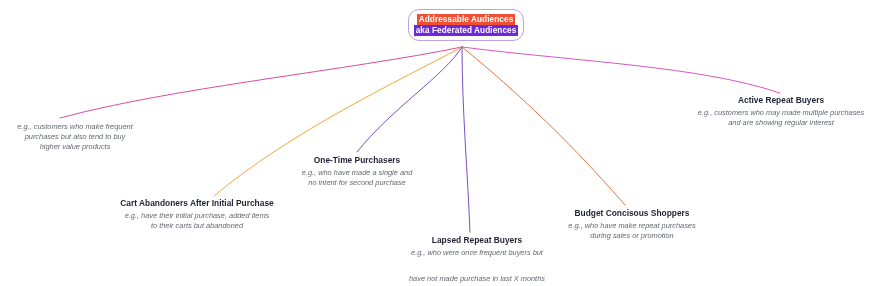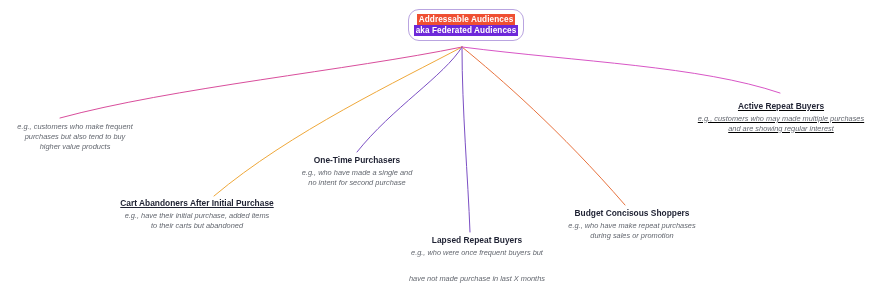--- a/index.html
+++ b/index.html
@@ -90,39 +90,39 @@
     <span class="root-line" style="background: #6d28d9;">aka Federated Audiences</span>
   </div>
 
   <div id="leaf-container">
       <div class="leaf" style="left: 2px; top: 120px; width: 146px;">
         <span class="leaf-desc" style="color: rgb(99, 103, 111);">e.g., customers who make frequent</span>
         <span class="leaf-desc" style="color: rgb(99, 103, 111); margin-top: 0px;">purchases but also tend to buy</span>
         <span class="leaf-desc" style="color: rgb(99, 103, 111); margin-top: 0px;">higher value products</span>
       </div>
       <div class="leaf" style="left: 116px; top: 198px; width: 162px;">
-        <span class="leaf-title" style="color: rgb(31, 34, 51); text-decoration: underline;">Cart Abandoners After Initial Purchase</span>
+        <span class="leaf-title" style="color: rgb(31, 34, 51);">Cart Abandoners After Initial Purchase</span>
         <span class="leaf-desc" style="color: rgb(99, 103, 111);">e.g., have their initial purchase, added items</span>
         <span class="leaf-desc" style="color: rgb(99, 103, 111); margin-top: 0px;">to their carts but abandoned</span>
       </div>
       <div class="leaf" style="left: 297px; top: 155px; width: 120px;">
         <span class="leaf-title" style="color: rgb(31, 34, 51);">One-Time Purchasers</span>
         <span class="leaf-desc" style="color: rgb(99, 103, 111);">e.g., who have made a single and</span>
         <span class="leaf-desc" style="color: rgb(99, 103, 111); margin-top: 0px;">no intent for second purchase</span>
       </div>
       <div class="leaf" style="left: 402px; top: 235px; width: 150px;">
         <span class="leaf-title" style="color: rgb(31, 34, 51);">Lapsed Repeat Buyers</span>
         <span class="leaf-desc" style="color: rgb(99, 103, 111);">e.g., who were once frequent buyers but</span>
         <span class="leaf-desc" style="color: rgb(99, 103, 111); margin-top: 16px;">have not made purchase in last X months</span>
       </div>
       <div class="leaf" style="left: 562px; top: 208px; width: 140px;">
         <span class="leaf-title" style="color: rgb(31, 34, 51);">Budget Concisous Shoppers</span>
         <span class="leaf-desc" style="color: rgb(99, 103, 111);">e.g., who have make repeat purchases</span>
         <span class="leaf-desc" style="color: rgb(99, 103, 111); margin-top: 0px;">during sales or promotion</span>
       </div>
-      <div class="leaf" style="left: 686px; top: 101px; width: 190px; text-decoration: underline;">
+      <div class="leaf" style="left: 686px; top: 95px; width: 190px;">
         <span class="leaf-title" style="color: rgb(31, 34, 51);">Active Repeat Buyers</span>
         <span class="leaf-desc" style="color: rgb(99, 103, 111);">e.g., customers who may made multiple purchases</span>
         <span class="leaf-desc" style="color: rgb(99, 103, 111); margin-top: 0px;">and are showing regular interest</span>
       </div>
     </div>
 
 </div>
 
 </body></html>

